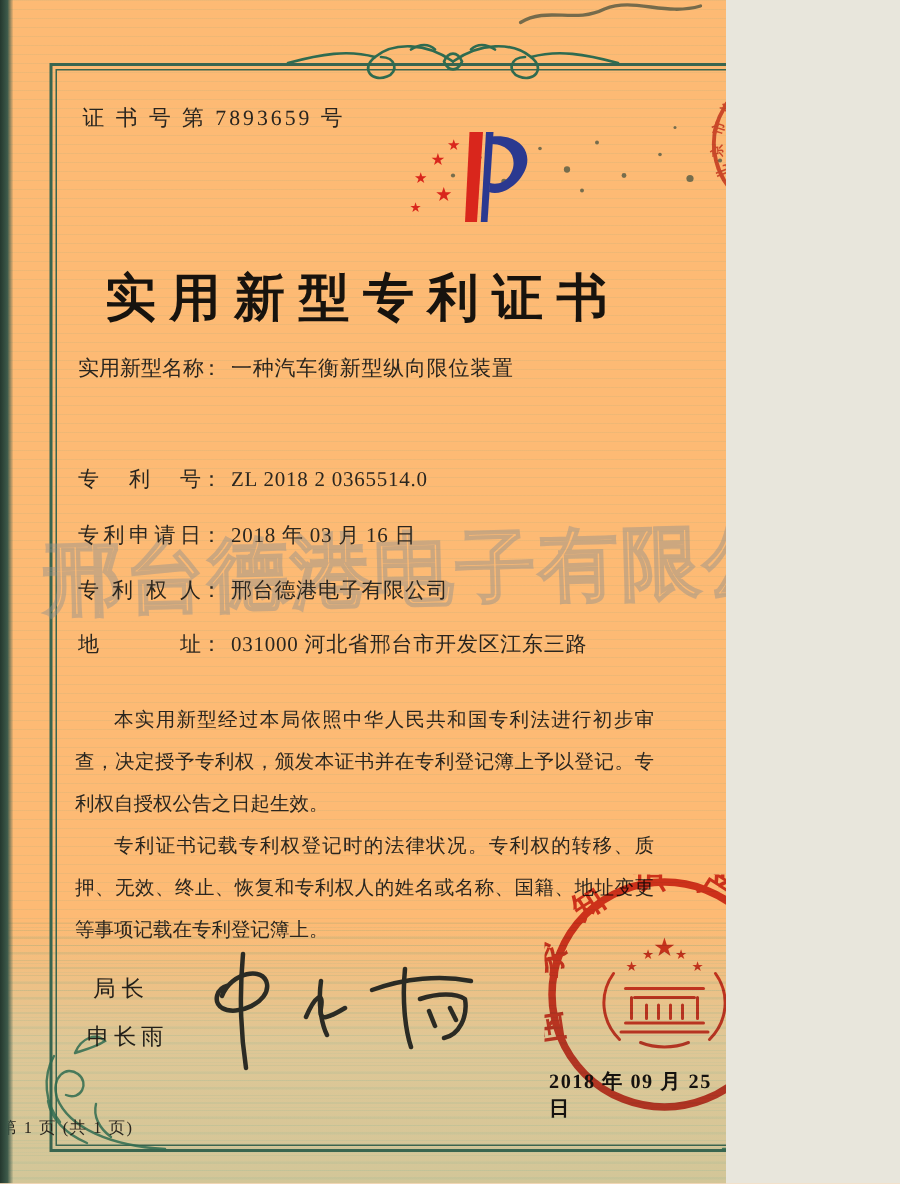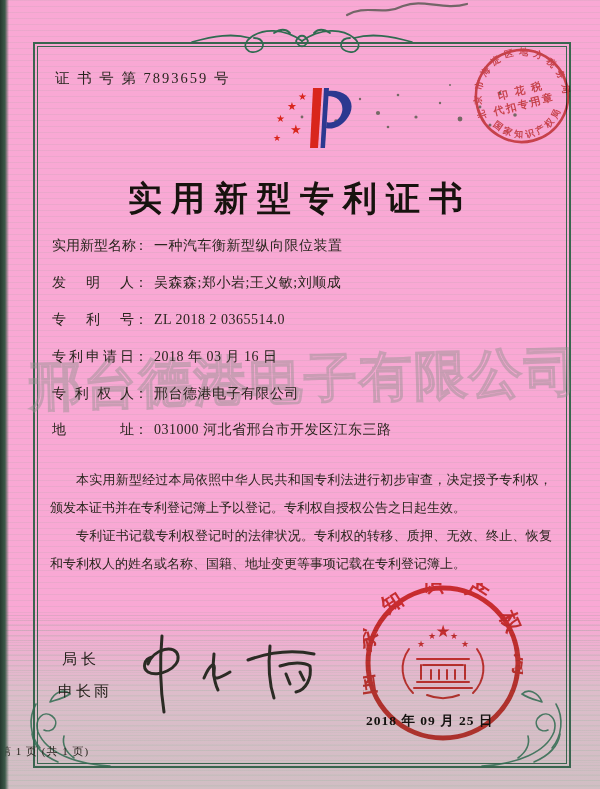--- a/index.html
+++ b/index.html
@@ -1,18 +1,18 @@
 <!DOCTYPE html>
 <html><head>
 <meta charset="utf-8">
 <style>
   html,body{margin:0;padding:0;}
   body{width:600px;height:789px;overflow:hidden;background:#e8e6dc;
        font-family:"Liberation Serif","DejaVu Serif",serif;}
-  #photo{position:relative;width:600px;height:789px;background:#f9a8d4;overflow:hidden;}
+  #photo{position:relative;width:484px;height:789px;background:#fdba74;overflow:hidden;}
 
   
   .guilloche{position:absolute;inset:0;
     background:repeating-linear-gradient(180deg, rgba(110,160,130,0.10) 0 1px, rgba(0,0,0,0) 1px 6px);
     pointer-events:none;}
   
   .bottom-band{position:absolute;left:0;right:0;top:615px;bottom:0;
     background:linear-gradient(180deg, rgba(186,214,190,0) 0%, rgba(186,214,190,0.45) 45%, rgba(176,208,182,0.55) 100%),
       repeating-linear-gradient(180deg, rgba(90,150,110,0.16) 0 1px, rgba(0,0,0,0) 1px 5px);
     pointer-events:none;}
@@ -167,23 +167,20 @@
     </g>
   </svg>
 
   <div class="title">实用新型专利证书</div>
 
   <div class="watermark">邢台德港电子有限公司</div>
 
   <div class="frow" style="top:237px">
     <span class="flabel">实用新型名称</span><span class="fcolon">：</span><span class="fvalue">一种汽车衡新型纵向限位装置</span>
   </div>
-  <div class="frow" style="top:274px">
-    <span class="flabel">发明人</span><span class="fcolon">：</span><span class="fvalue">吴森森;郑小岩;王义敏;刘顺成</span>
-  </div>
   <div class="frow" style="top:311px">
     <span class="flabel">专利号</span><span class="fcolon">：</span><span class="fvalue">ZL 2018 2 0365514.0</span>
   </div>
   <div class="frow" style="top:348px">
     <span class="flabel">专利申请日</span><span class="fcolon">：</span><span class="fvalue">2018 年 03 月 16 日</span>
   </div>
   <div class="frow" style="top:385px">
     <span class="flabel">专利权人</span><span class="fcolon">：</span><span class="fvalue">邢台德港电子有限公司</span>
   </div>
   <div class="frow" style="top:421px">

